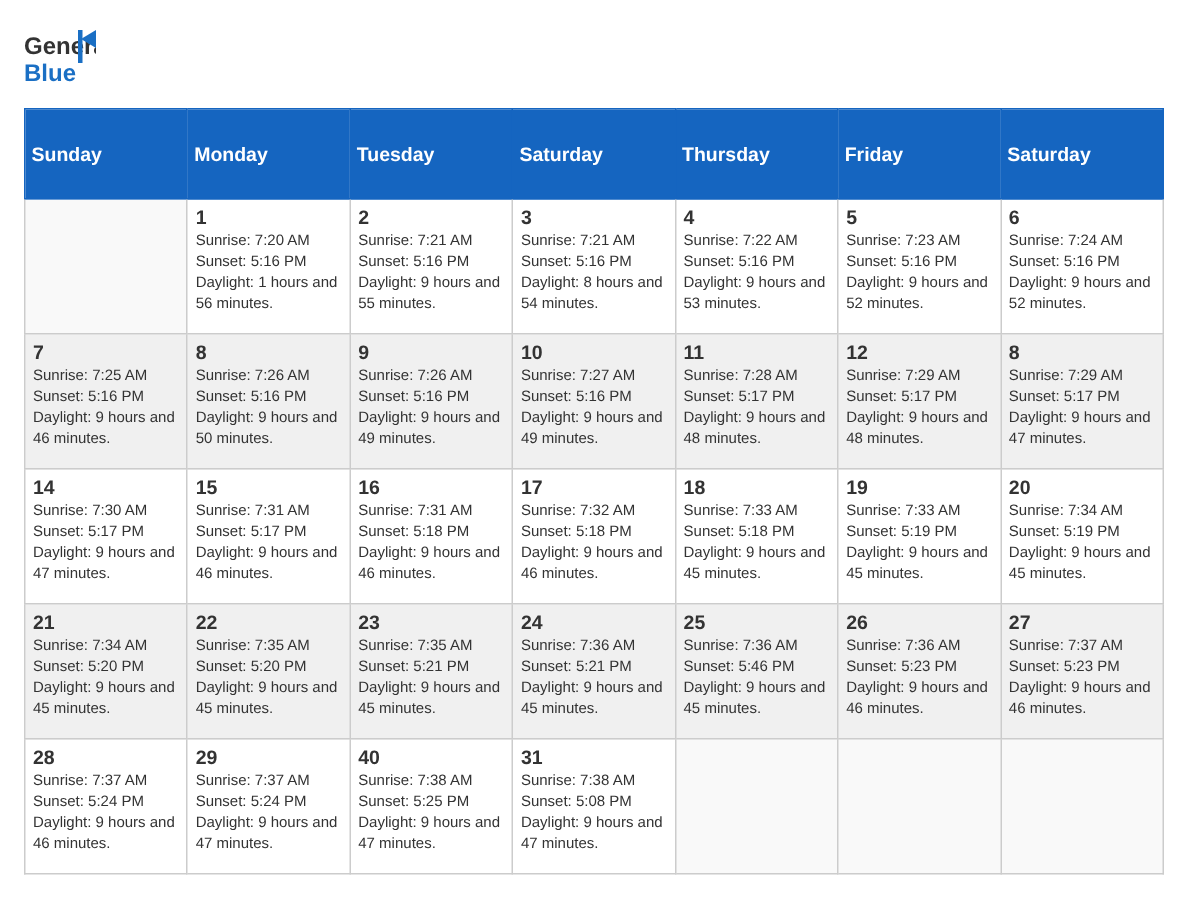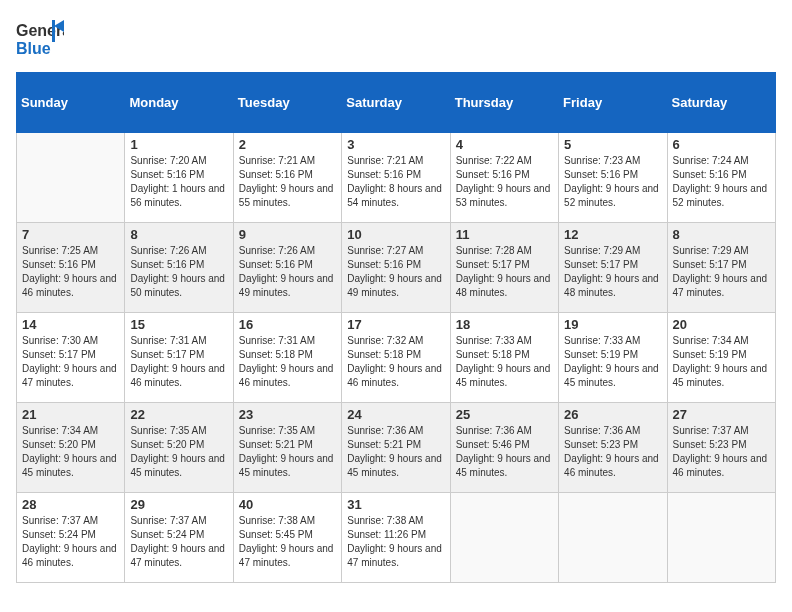--- a/index.html
+++ b/index.html
@@ -348,29 +348,29 @@
         <div class="day-info">
           <span>Sunrise: 7:37 AM</span><br>
           <span>Sunset: 5:24 PM</span><br>
           <span>Daylight: 9 hours and 47 minutes.</span>
         </div>
       </td>
         <td>
         <span class="day-number">40</span>
         <div class="day-info">
           <span>Sunrise: 7:38 AM</span><br>
-          <span>Sunset: 5:45 PM</span><br>
+          <span>Sunset: 5:25 PM</span><br>
           <span>Daylight: 9 hours and 47 minutes.</span>
         </div>
       </td>
         <td>
         <span class="day-number">31</span>
         <div class="day-info">
           <span>Sunrise: 7:38 AM</span><br>
-          <span>Sunset: 11:26 PM</span><br>
+          <span>Sunset: 5:08 PM</span><br>
           <span>Daylight: 9 hours and 47 minutes.</span>
         </div>
       </td>
         <td class="empty-cell"></td>
         <td class="empty-cell"></td>
         <td class="empty-cell"></td>
       </tr>
     </tbody>
 </table>
 

